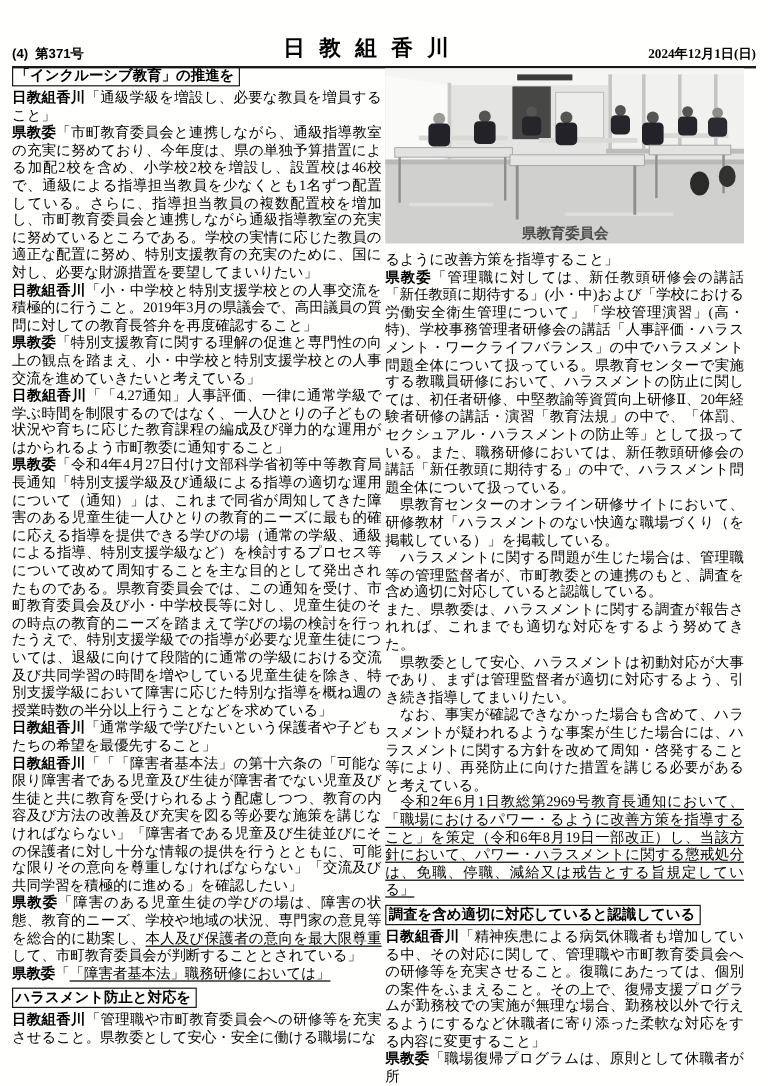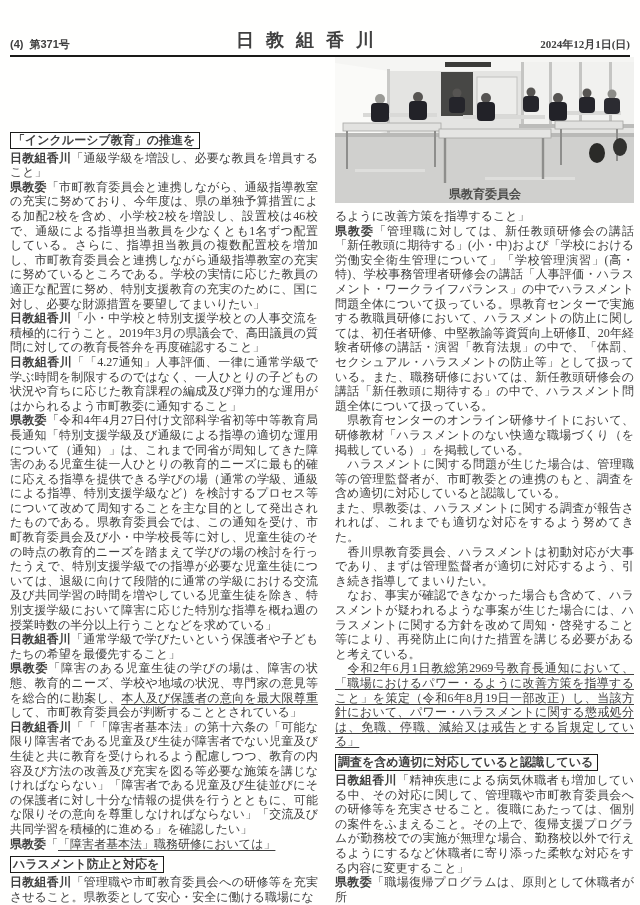--- a/index.html
+++ b/index.html
@@ -1,38 +1,38 @@
 <!DOCTYPE html>
 <html lang="ja"><head>
 <meta charset="utf-8">
 <style>
   html,body{margin:0;padding:0;background:#ffffff;}
   .page{
     position:relative;width:640px;height:905px;background:#fffffe;
-    font-family:"Liberation Serif","DejaVu Serif",serif;color:#404040;
+    font-family:"Liberation Serif","DejaVu Serif",serif;color:#000000;
     overflow:hidden;
   }
   
   .header{
     position:absolute;top:28px;left:10px;right:10px;
     display:flex;justify-content:space-between;align-items:flex-end;
     border-bottom:2px solid #1a1a18;padding-bottom:3px;
   }
   .hdr-left{font-family:"Liberation Sans","DejaVu Sans",sans-serif;font-weight:bold;font-size:11px;}
   .hdr-left .issue{margin-left:6px;}
   .masthead{
     font-weight:bold;font-size:18px;letter-spacing:12px;
     font-family:"Liberation Serif","DejaVu Serif",serif;
     transform:translateX(6px);white-space:nowrap;
   }
   .hdr-date{font-family:Liberation Serif, serif;font-weight:bold;font-size:11px;}
   
   .columns{
     position:absolute;top:55px;left:10px;right:10px;
-    display:flex;gap:17px;align-items:flex-end;
+    display:flex;gap:3px;
   }
   .col{font-size:12px;line-height:14.6px;text-align:justify;}
   .col-left{width:308px;flex:0 0 308px;}
   .col-right{width:299px;flex:0 0 299px;}
   p.para{margin:0;text-indent:0;}
   p.para .speaker{
     font-family:"Liberation Sans","DejaVu Sans",sans-serif;font-weight:bold;
   }
   .sec-heading{margin:5px 0 2px 0;}
   .sec-heading:first-child{margin-top:0;}
@@ -62,25 +62,26 @@
     <div class="masthead">日教組香川</div>
     <div class="hdr-date">2024年12月1日(日)</div>
   </div>
 
   <div class="columns">
     <div class="col col-left" id="col-left">
         <div class="sec-heading"><span class="sec-heading-box">「インクルーシブ教育」の推進を</span></div>
         <p class="para"><span class="speaker">日教組香川</span><span>「通級学級を増設し、必要な教員を増員すること」</span></p>
         <p class="para"><span class="speaker">県教委</span><span>「市町教育委員会と連携しながら、通級指導教室の充実に努めており、今年度は、県の単独予算措置による加配2校を含め、小学校2校を増設し、設置校は46校で、通級による指導担当教員を少なくとも1名ずつ配置している。さらに、指導担当教員の複数配置校を増加し、市町教育委員会と連携しながら通級指導教室の充実に努めているところである。学校の実情に応じた教員の適正な配置に努め、特別支援教育の充実のために、国に対し、必要な財源措置を要望してまいりたい」</span></p>
         <p class="para"><span class="speaker">日教組香川</span><span>「小・中学校と特別支援学校との人事交流を積極的に行うこと。2019年3月の県議会で、高田議員の質問に対しての教育長答弁を再度確認すること」</span></p>
+        <p class="para"><span class="speaker">県教委</span><span>「特別支援教育に関する理解の促進と専門性の向上の観点を踏まえ、小・中学校と特別支援学校との人事交流を進めていきたいと考えている」</span></p>
         <p class="para"><span class="speaker">日教組香川</span><span>「「4.27通知」人事評価、一律に通常学級で学ぶ時間を制限するのではなく、一人ひとりの子どもの状況や育ちに応じた教育課程の編成及び弾力的な運用がはかられるよう市町教委に通知すること」</span></p>
         <p class="para"><span class="speaker">県教委</span><span>「令和4年4月27日付け文部科学省初等中等教育局長通知「特別支援学級及び通級による指導の適切な運用について（通知）」は、これまで同省が周知してきた障害のある児童生徒一人ひとりの教育的ニーズに最も的確に応える指導を提供できる学びの場（通常の学級、通級による指導、特別支援学級など）を検討するプロセス等について改めて周知することを主な目的として発出されたものである。県教育委員会では、この通知を受け、市町教育委員会及び小・中学校長等に対し、児童生徒のその時点の教育的ニーズを踏まえて学びの場の検討を行ったうえで、特別支援学級での指導が必要な児童生徒については、退級に向けて段階的に通常の学級における交流及び共同学習の時間を増やしている児童生徒を除き、特別支援学級において障害に応じた特別な指導を概ね週の授業時数の半分以上行うことなどを求めている」</span></p>
         <p class="para"><span class="speaker">日教組香川</span><span>「通常学級で学びたいという保護者や子どもたちの希望を最優先すること」</span></p>
+        <p class="para"><span class="speaker">日教組香川</span><span>「「「障害者基本法」の第十六条の「可能な限り障害者である児童及び生徒が障害者でない児童及び生徒と共に教育を受けられるよう配慮しつつ、教育の内容及び方法の改善及び充実を図る等必要な施策を講じなければならない」「障害者である児童及び生徒並びにその保護者に対し十分な情報の提供を行うとともに、可能な限りその意向を尊重しなければならない」「交流及び共同学習を積極的に進める」を確認したい」</span></p>
         <p class="para"><span class="speaker">県教委</span><span>「障害のある児童生徒の学びの場は、障害の状態、教育的ニーズ、学校や地域の状況、専門家の意見等を総合的に勘案し、</span><span class="u">本人及び保護者の意向を最大限尊重</span><span>して、市町教育委員会が判断することとされている」</span></p>
-        <p class="para"><span class="speaker">日教組香川</span><span>「「「障害者基本法」の第十六条の「可能な限り障害者である児童及び生徒が障害者でない児童及び生徒と共に教育を受けられるよう配慮しつつ、教育の内容及び方法の改善及び充実を図る等必要な施策を講じなければならない」「障害者である児童及び生徒並びにその保護者に対し十分な情報の提供を行うとともに、可能な限りその意向を尊重しなければならない」「交流及び共同学習を積極的に進める」を確認したい」</span></p>
         <p class="para"><span class="speaker">県教委</span><span>「</span><span class="u">「障害者基本法」職務研修においては」</span></p>
         <div class="sec-heading"><span class="sec-heading-box">ハラスメント防止と対応を</span></div>
         <p class="para"><span class="speaker">日教組香川</span><span>「管理職や市町教育委員会への研修等を充実させること。県教委として安心・安全に働ける職場にな</span></p>
       </div>
 
     <div class="col col-right">
       <div class="photo">
         <svg width="299" height="146" viewBox="0 0 299 146" xmlns="http://www.w3.org/2000/svg">
 
           <rect x="0" y="0" width="299" height="80" fill="#e4e4e2"></rect>
@@ -150,21 +151,21 @@
 
           <text x="150" y="141" text-anchor="middle" font-size="12" font-weight="bold" fill="#4c4c4a" font-family="'Liberation Sans','DejaVu Sans',sans-serif">県教育委員会</text>
         </svg>
       </div>
       <div id="col-right-blocks">
           <p class="para"><span>るように改善方策を指導すること」</span></p>
           <p class="para"><span class="speaker">県教委</span><span>「管理職に対しては、新任教頭研修会の講話「新任教頭に期待する」(小・中)および「学校における労働安全衛生管理について」「学校管理演習」(高・特)、学校事務管理者研修会の講話「人事評価・ハラスメント・ワークライフバランス」の中でハラスメント問題全体について扱っている。県教育センターで実施する教職員研修において、ハラスメントの防止に関しては、初任者研修、中堅教諭等資質向上研修Ⅱ、20年経験者研修の講話・演習「教育法規」の中で、「体罰、セクシュアル・ハラスメントの防止等」として扱っている。また、職務研修においては、新任教頭研修会の講話「新任教頭に期待する」の中で、ハラスメント問題全体について扱っている。</span></p>
           <p class="para"><span>　県教育センターのオンライン研修サイトにおいて、研修教材「ハラスメントのない快適な職場づくり（を掲載している）」を掲載している。</span></p>
           <p class="para"><span>　ハラスメントに関する問題が生じた場合は、管理職等の管理監督者が、市町教委との連携のもと、調査を含め適切に対応していると認識している。</span></p>
           <p class="para"><span>また、県教委は、ハラスメントに関する調査が報告されれば、これまでも適切な対応をするよう努めてきた。</span></p>
-          <p class="para"><span>　香川県教育委員会、ハラスメントは初動対応が大事であり、まずは管理監督者が適切に対応するよう、引き続き指導してまいりたい。</span></p>
+          <p class="para"><span>　県教委として安心、ハラスメントは初動対応が大事であり、まずは管理監督者が適切に対応するよう、引き続き指導してまいりたい。</span></p>
           <p class="para"><span>　なお、事実が確認できなかった場合も含めて、ハラスメントが疑われるような事案が生じた場合には、ハラスメントに関する方針を改めて周知・啓発すること等により、再発防止に向けた措置を講じる必要があると考えている。</span></p>
           <p class="para"><span>　</span><span class="u">令和2年6月1日教総第2969号教育長通知において、「職場におけるパワー・るように改善方策を指導すること」を策定（令和6年8月19日一部改正）し、当該方針において、パワー・ハラスメントに関する懲戒処分は、免職、停職、減給又は戒告とする旨規定している」</span></p>
           <div class="sec-heading"><span class="sec-heading-box">調査を含め適切に対応していると認識している</span></div>
           <p class="para"><span class="speaker">日教組香川</span><span>「精神疾患による病気休職者も増加している中、その対応に関して、管理職や市町教育委員会への研修等を充実させること。復職にあたっては、個別の案件をふまえること。その上で、復帰支援プログラムが勤務校での実施が無理な場合、勤務校以外で行えるようにするなど休職者に寄り添った柔軟な対応をする内容に変更すること」</span></p>
           <p class="para"><span class="speaker">県教委</span><span>「職場復帰プログラムは、原則として休職者が所</span></p>
         </div>
     </div>
   </div>
 
 </div>

